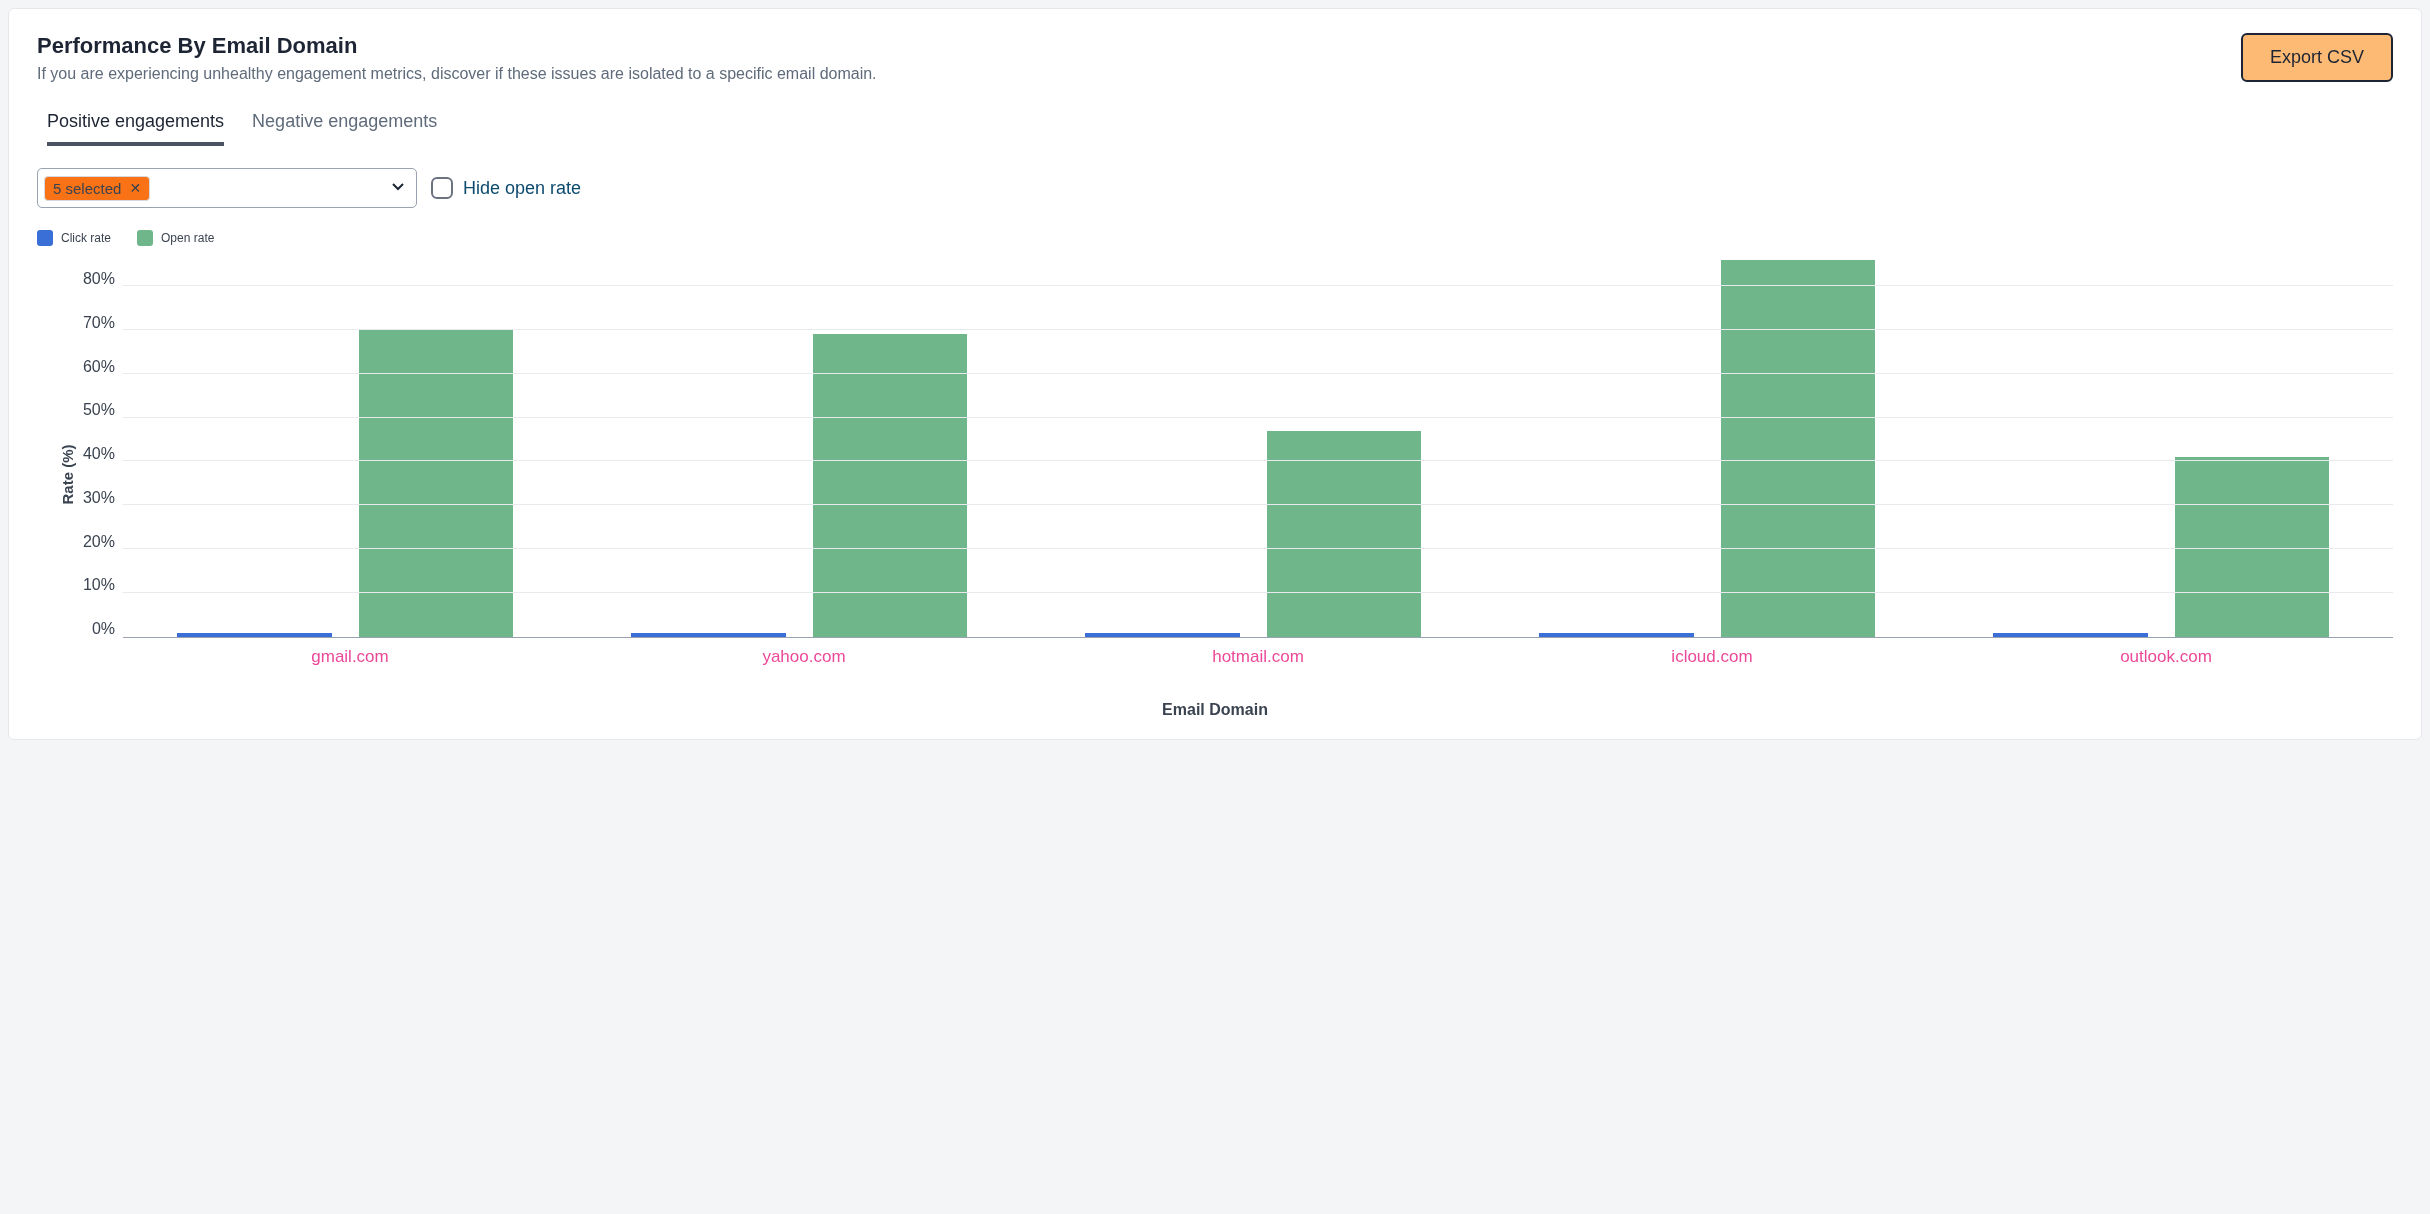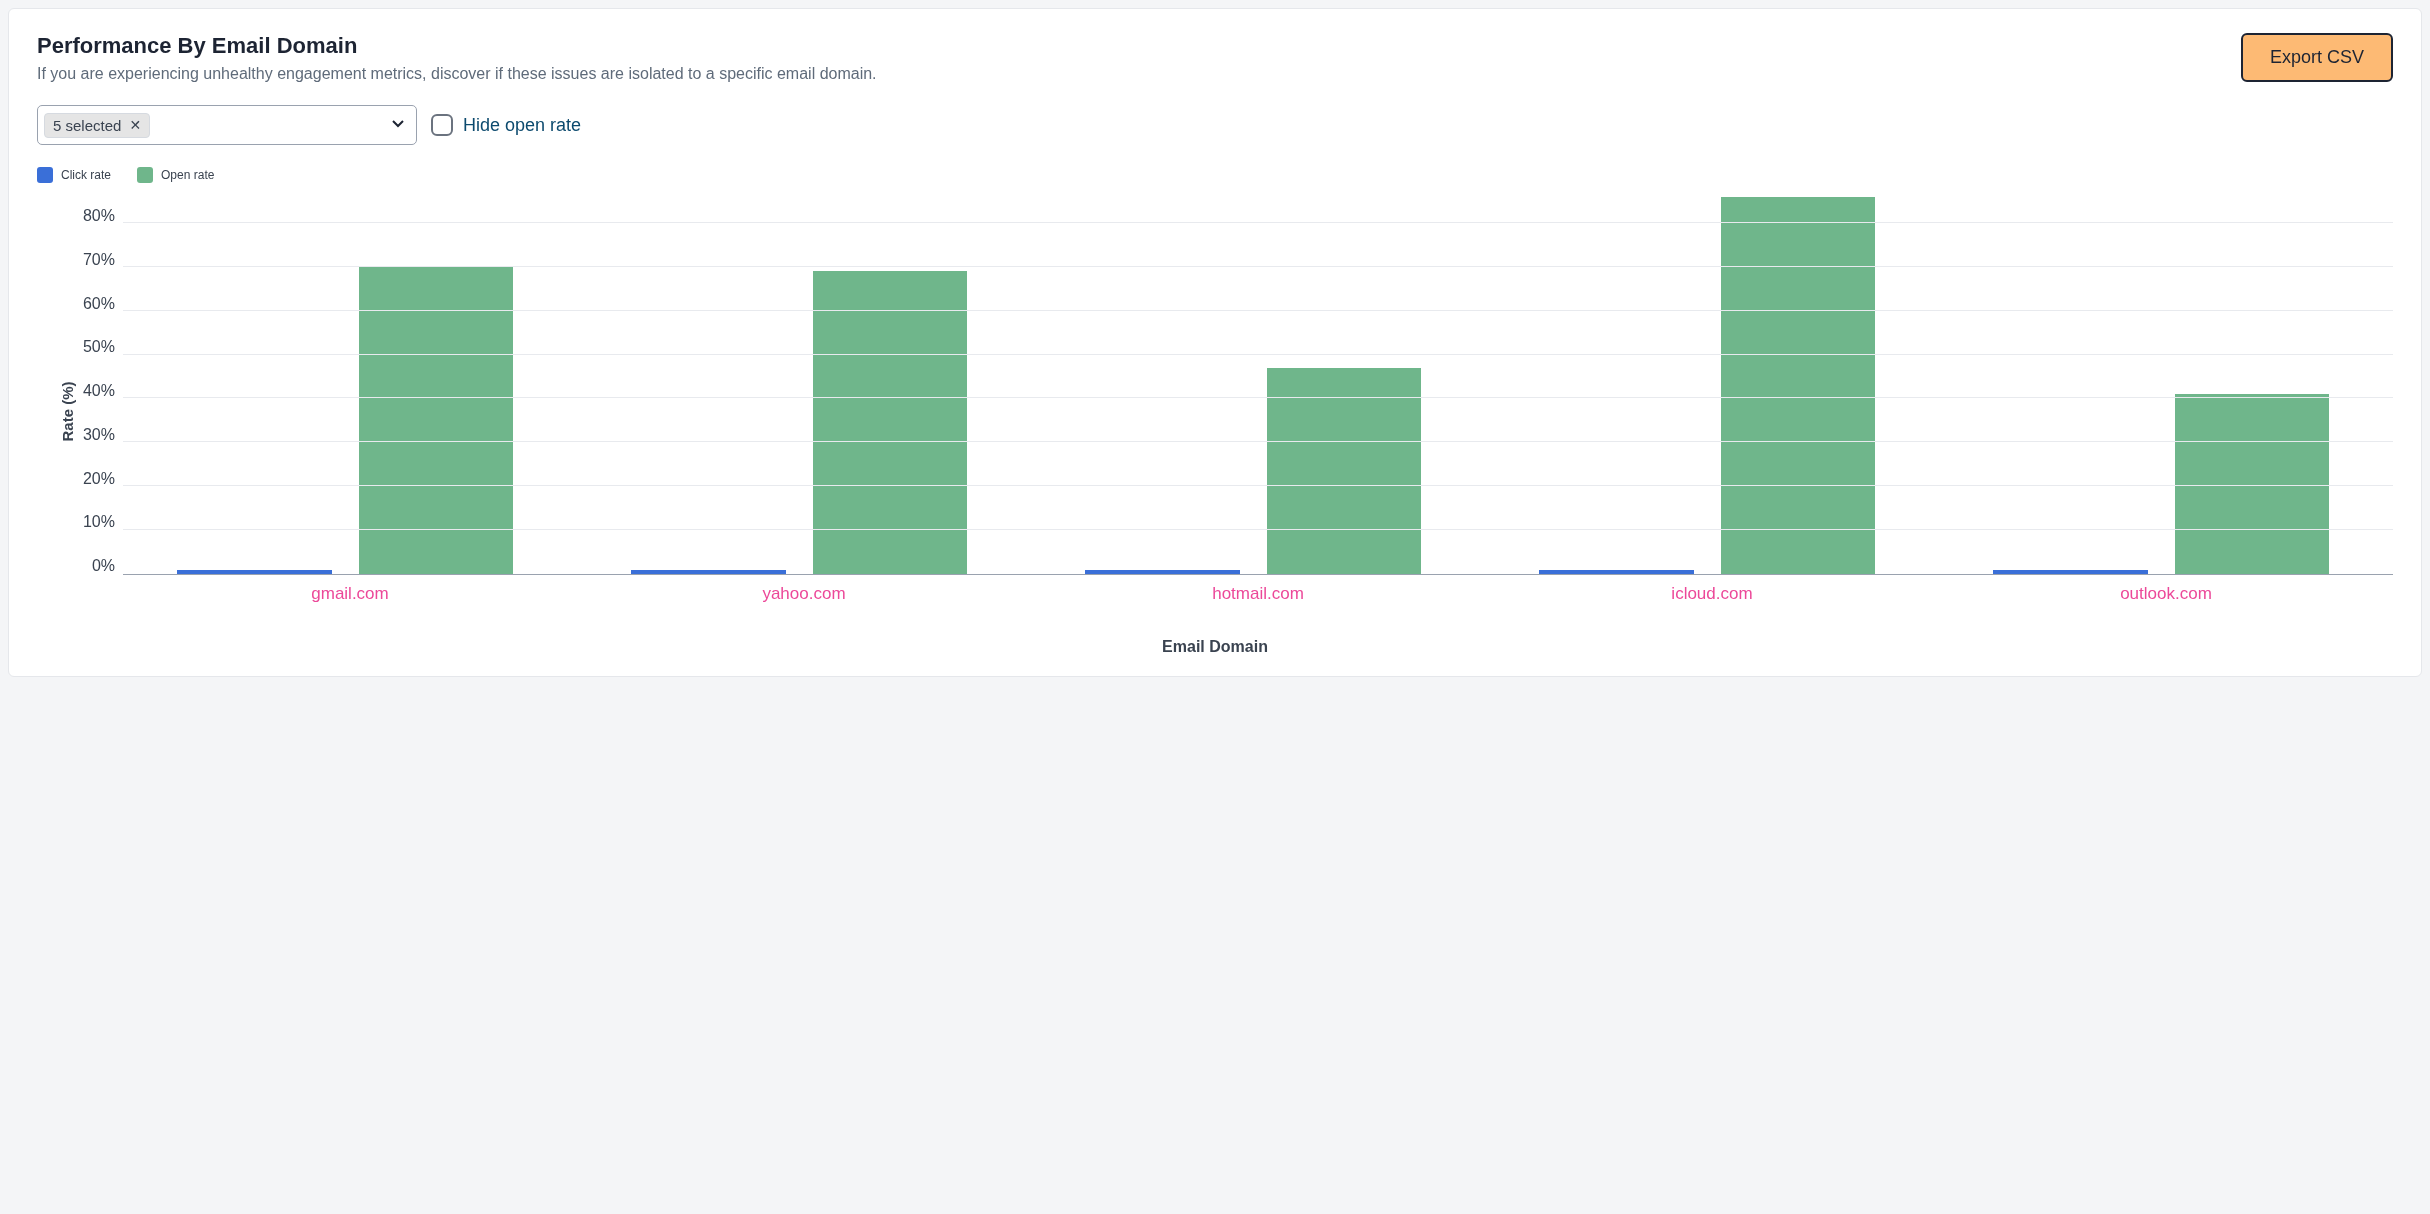--- a/index.html
+++ b/index.html
@@ -71,21 +71,21 @@
   border-radius: 5px;
   height: 40px;
   width: 380px;
   padding: 0 10px 0 6px;
   cursor: pointer;
 }
 .chip {
   display: inline-flex;
   align-items: center;
   gap: 8px;
-  background: #e5e5e5;
+  background: #f97316;
   border: 1px solid #d6dae0;
   border-radius: 4px;
   padding: 3px 8px;
   font-size: 15px;
   color: #3a4350;
 }
 .chip .x { font-size: 14px; color: #3a4350; cursor: pointer; }
 .chevron svg { width: 16px; height: 16px; }
 .checkbox-wrap {
   display: flex;
@@ -193,20 +193,24 @@
 <div class="card">
 
   <div class="header-row">
     <div>
       <h2 class="title">Performance By Email Domain</h2>
       <p class="subtitle">If you are experiencing unhealthy engagement metrics, discover if these issues are isolated to a specific email domain.</p>
     </div>
     <button class="export-btn">Export CSV</button>
   </div>
 
+  <div class="tabs">
+    <div class="tab active">Positive engagements</div>
+    <div class="tab">Negative engagements</div>
+  </div>
 
   <div class="controls">
     <div class="select">
       <span class="chip">
         <span>5 selected</span>
         <span class="x">✕</span>
       </span>
       <span class="chevron">
         <svg viewBox="0 0 16 16" fill="none" stroke="#1d2433" stroke-width="2">
             <polyline points="3,6 8,11 13,6"></polyline>

